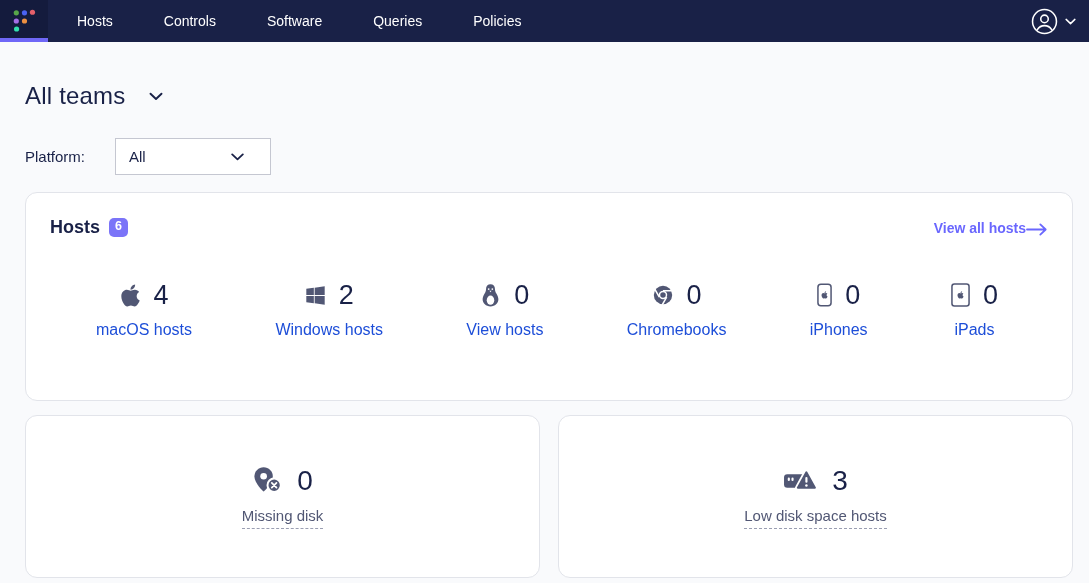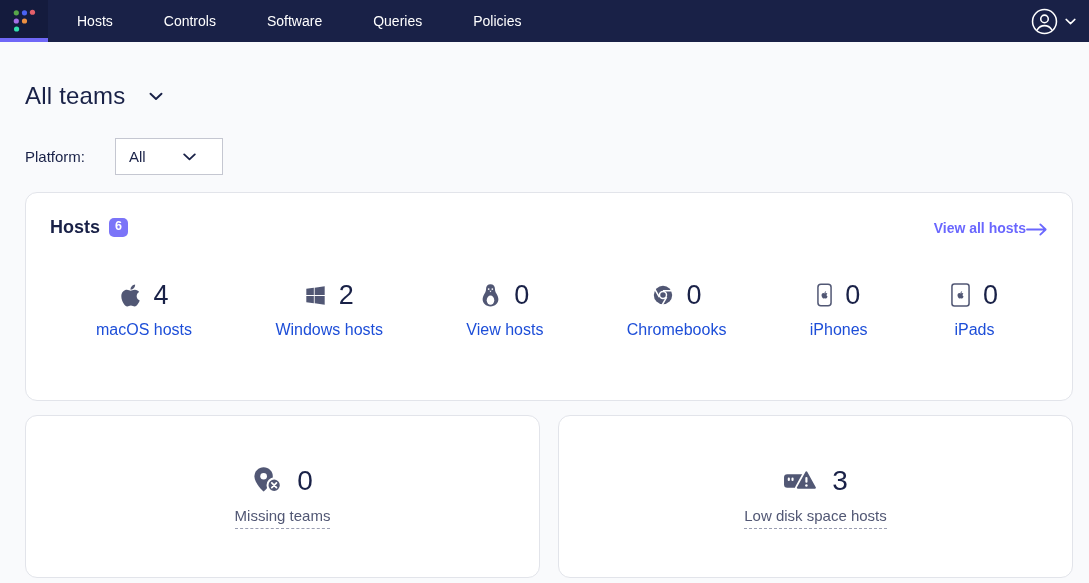--- a/index.html
+++ b/index.html
@@ -16,21 +16,21 @@
 
   
   .main { padding:0 16px 0 25px;margin-top:40px; }
 
   .team-row { margin-top:31px; display:flex; align-items:center; gap:23px; }
   .team-title { font-size:24px; font-weight:400; color:#192147; letter-spacing:.2px; }
   .team-chevron { display:flex; align-items:center; cursor:pointer; }
 
   .filter-row { margin-top:28px; display:flex; align-items:center; gap:30px; }
   .filter-label { font-size:15px; color:#192147; }
-  .select { width:108px; height:37px; background:#ffffff; border:1px solid #c5c7d1; border-radius:0;
+  .select { width:156px; height:37px; background:#ffffff; border:1px solid #c5c7d1; border-radius:0;
             display:flex; align-items:center; justify-content:space-between; padding:0 26px 0 13px; cursor:pointer; }
   .select-value { font-size:15px; color:#192147; }
 
   
   .card { background:#ffffff; border:1px solid #e2e4ea; border-radius:12px; }
   .hosts-card { margin-top:17px; padding:24px 24px 0; height:209px; }
   .hosts-header { display:flex; align-items:center; }
   .hosts-title { font-size:18px; font-weight:700; color:#192147; }
   .hosts-badge { margin-left:9px; background:#7b74f8; color:#ffffff; font-size:12.5px; font-weight:700;
                  border-radius:5px; padding:2px 6px 3px; line-height:1.1; }
@@ -228,21 +228,21 @@
         <span class="icon">
           <svg viewBox="0 0 28 26" width="31" height="29">
             <path fill="#515774" d="M10.5 1C5.9 1 2.2 4.7 2.2 9.3c0 6.2 8.3 13.7 8.3 13.7s8.3-7.5 8.3-13.7C18.8 4.7 15.1 1 10.5 1z"></path>
             <circle cx="10.5" cy="9.2" r="3" fill="#ffffff"></circle>
             <circle cx="20" cy="17.3" r="6" fill="#515774" stroke="#ffffff" stroke-width="1.8"></circle>
             <path d="M17.9 15.2l4.2 4.2M22.1 15.2l-4.2 4.2" stroke="#ffffff" stroke-width="1.6" stroke-linecap="round"></path>
           </svg>
         </span>
         <span class="metric-count">0</span>
       </div>
-      <div class="metric-label">Missing teams</div>
+      <div class="metric-label">Missing disk</div>
     </div>
 
     <div class="card metric-card">
       <div class="metric-top">
         <span class="icon">
           <svg viewBox="0 0 34 26" width="35" height="27">
             <rect x="1" y="7" width="24" height="13" rx="3.2" fill="#515774"></rect>
             <rect x="4.6" y="10.2" width="2.1" height="3.4" rx="1" fill="#ffffff"></rect>
             <rect x="8.2" y="10.2" width="2.1" height="3.4" rx="1" fill="#ffffff"></rect>
             <path d="M24.3 4.1l8.3 15.1c.7 1.2-.2 2.7-1.6 2.7H14.4c-1.4 0-2.3-1.5-1.6-2.7l8.3-15.1c.7-1.3 2.5-1.3 3.2 0z" fill="#515774" stroke="#ffffff" stroke-width="1.8" stroke-linejoin="round"></path>

